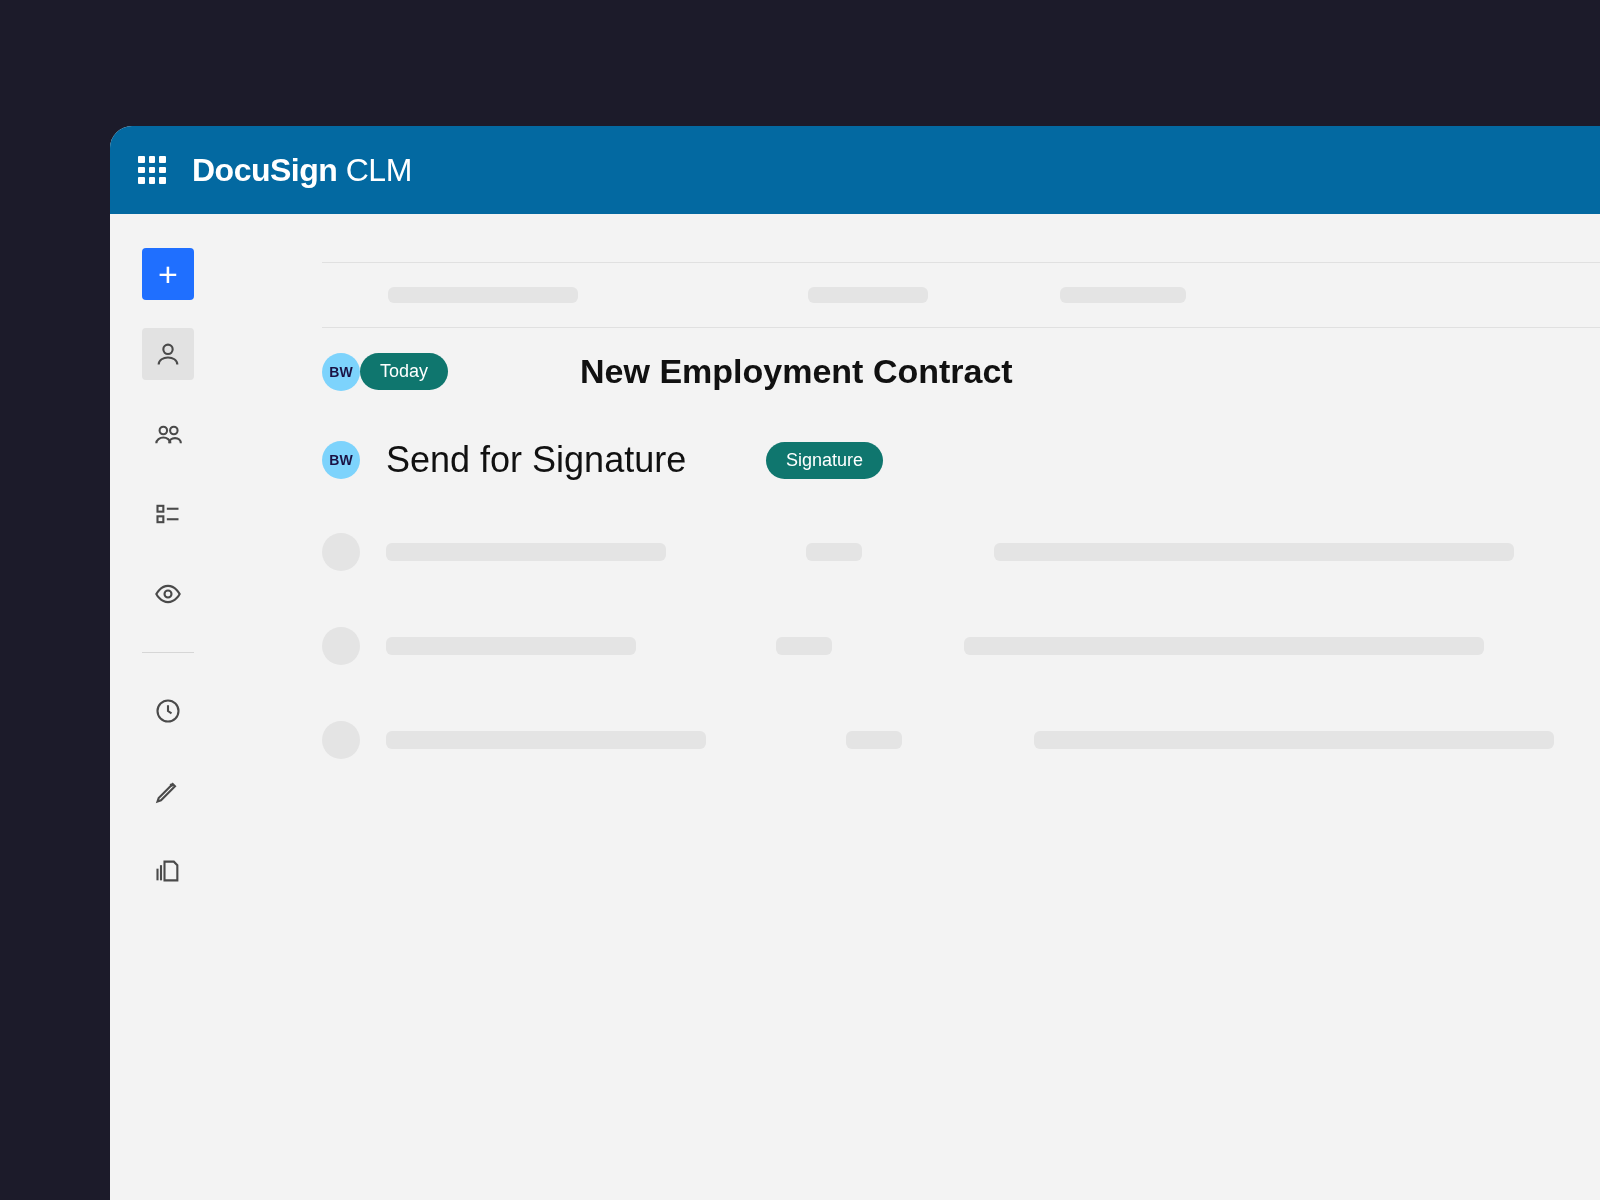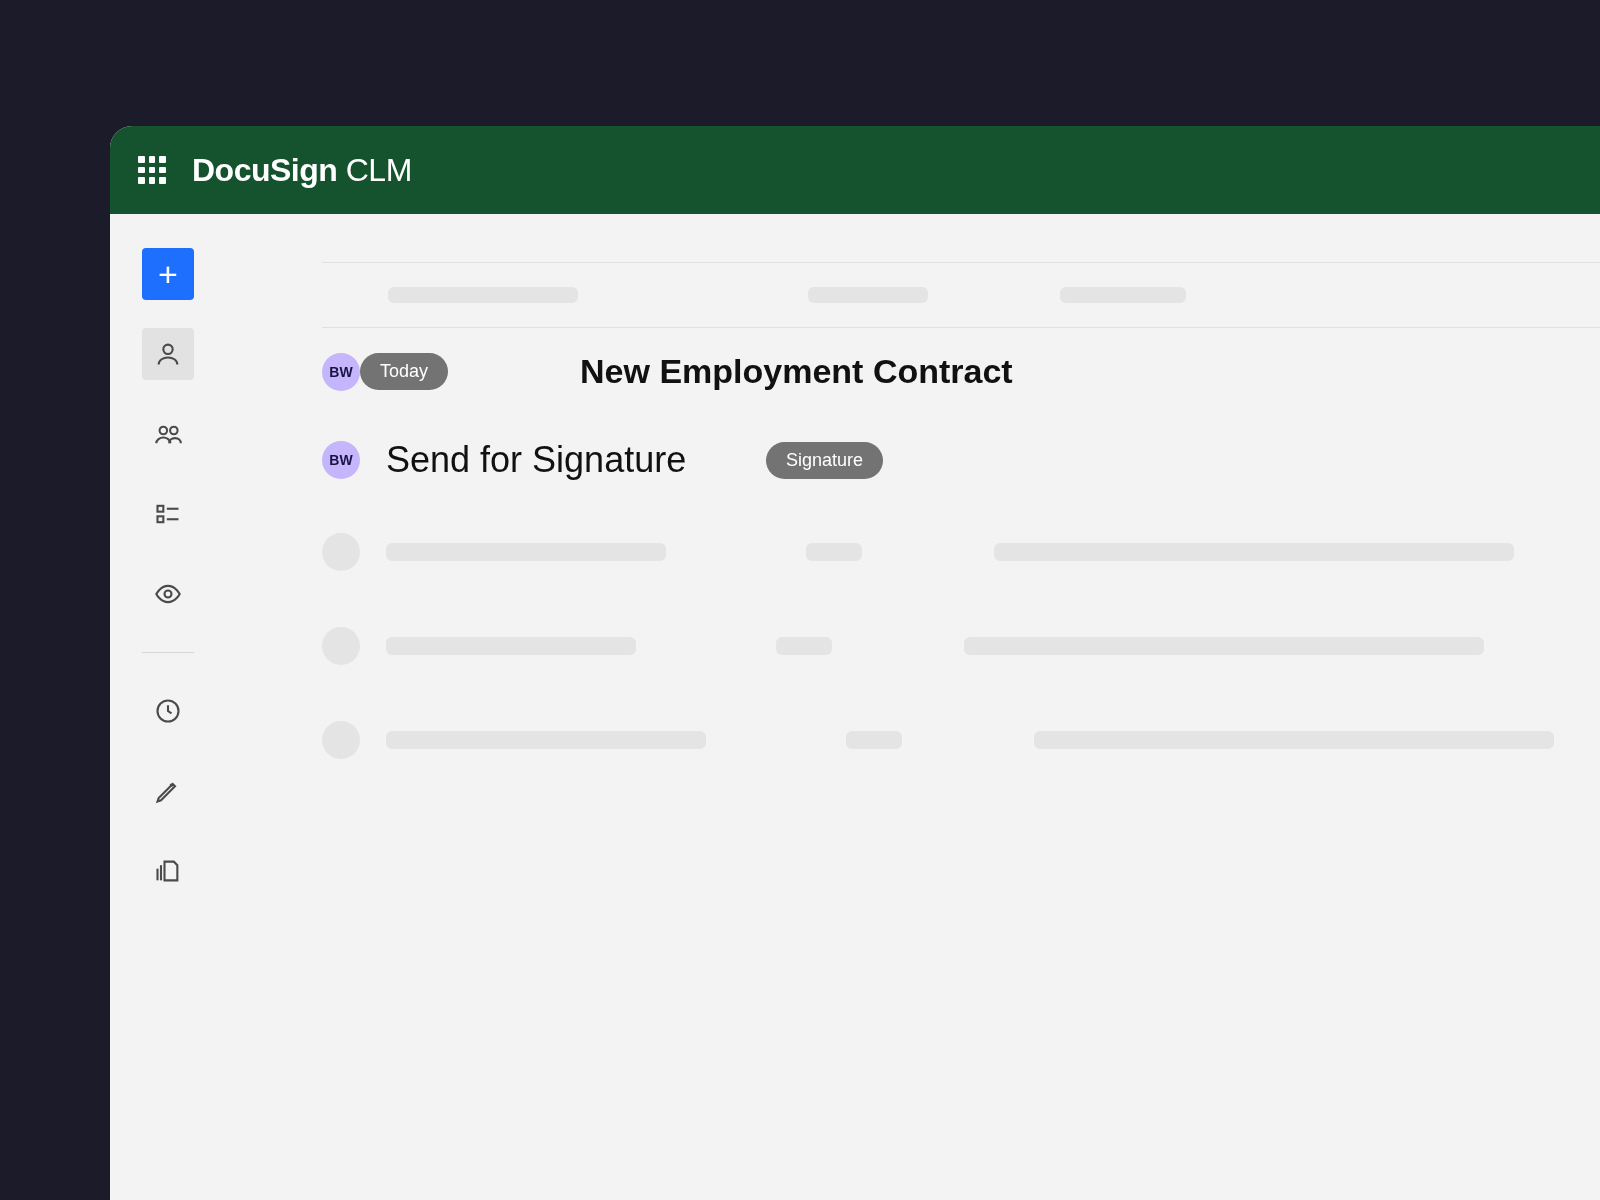--- a/index.html
+++ b/index.html
@@ -17,21 +17,21 @@
     top: 126px;
     right: 0;
     bottom: 0;
     background: #f3f3f3;
     border-top-left-radius: 22px;
     overflow: hidden;
   }
 
   
   .topbar {
-    background: #14532d;
+    background: #0369a1;
     height: 88px;
     display: flex;
     align-items: center;
     padding-left: 28px;
   }
   .topbar .apps-icon {
     width: 28px; height: 28px;
     display: grid;
     grid-template-columns: repeat(3, 1fr);
     grid-template-rows: repeat(3, 1fr);
@@ -124,35 +124,35 @@
 
   
   .task-row {
     display: flex;
     align-items: center;
     padding: 24px 0;
   }
   .avatar {
     width: 38px; height: 38px;
     border-radius: 50%;
-    background: #c4b5fd;
+    background: #7dd3fc;
     color: #1a1244;
     font-size: 14px;
     font-weight: 600;
     display: flex; align-items: center; justify-content: center;
   }
   .action-label {
     font-size: 36px;
     font-weight: 400;
     margin-left: 26px;
     flex: 0 0 auto;
     width: 380px;
   }
   .due-badge {
-    background: #737373;
+    background: #0f766e;
     color: #fff;
     font-size: 18px;
     font-weight: 500;
     padding: 8px 20px;
     border-radius: 999px;
     flex: 0 0 auto;
     text-align: right;
   }
   .doc-label {
     font-size: 34px;

